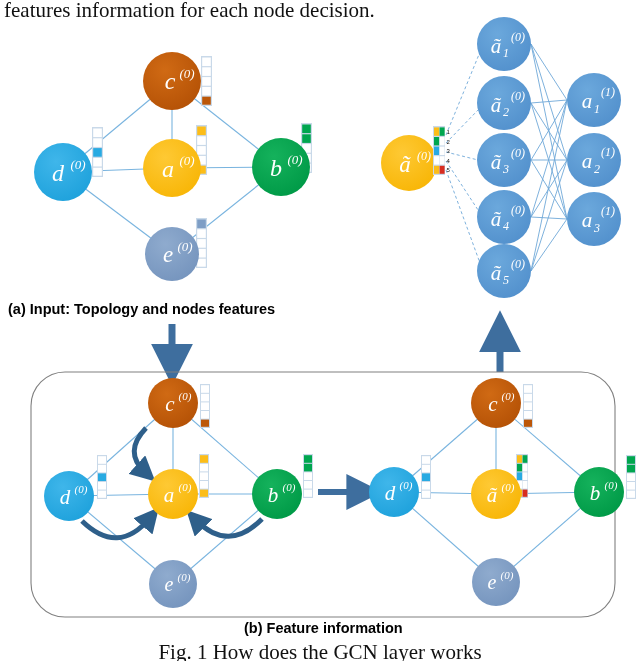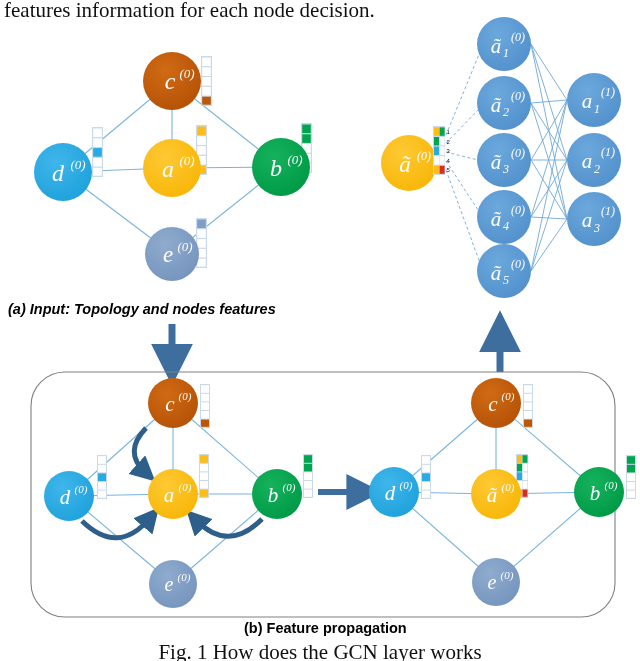--- a/index.html
+++ b/index.html
@@ -4,21 +4,21 @@
 <style>
   html,body{margin:0;padding:0;background:#ffffff;}
   body{width:640px;height:661px;position:relative;overflow:hidden;
        font-family:"Liberation Sans", sans-serif;}
   .fig{position:absolute;left:0;top:0;width:640px;height:479px;}
   .toptext{position:absolute;left:4px;top:-2px;width:632px;
            font-family:"Liberation Serif", serif;font-size:21px;color:#111;
            letter-spacing:0px;white-space:nowrap;}
   .caption{position:absolute;font-weight:bold;font-size:14.5px;color:#000;
            font-family:"Liberation Sans", sans-serif;white-space:nowrap;}
-  .cap-a{left:8px;top:301px;font-style:italic;}
+  .cap-a{left:8px;top:301px;}
   .cap-c{left:411px;top:301px;}
   .cap-b{left:244px;top:620px;}
   .figcap{position:absolute;left:0;top:640px;width:640px;text-align:center;
           font-family:"Liberation Serif", serif;font-size:21px;color:#111;
           white-space:nowrap;}
   svg{position:absolute;left:0;top:0;}
   .nodelbl{font-family:"Liberation Serif", serif;fill:#ffffff;
            font-style:italic;text-anchor:middle;}
   .tick{font-family:"Liberation Sans", sans-serif;fill:#111;font-size:6px;}
 </style>
@@ -408,15 +408,15 @@
       </g>
       <g>
         <circle cx="496" cy="582" r="24" fill="url(#shadeE)"></circle>
         <text class="nodelbl" x="492" y="589" font-size="20">e</text>
         <text class="nodelbl" x="507" y="579" font-size="11" font-style="normal">(0)</text>
       </g>
     </g>
   </svg>
 
   <div class="caption cap-a">(a) Input: Topology and nodes features</div>
-  <div class="caption cap-b">(b) Feature propagation</div>
+  <div class="caption cap-b">(b) Feature information</div>
   <div class="figcap">Fig. 1 How does the GCN layer works</div>
 </div>
 
 </body></html>

